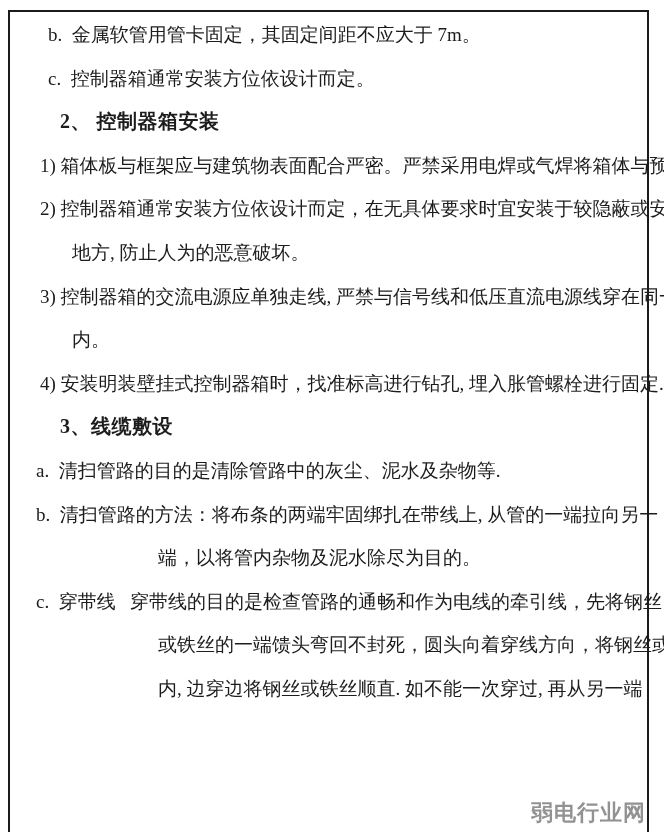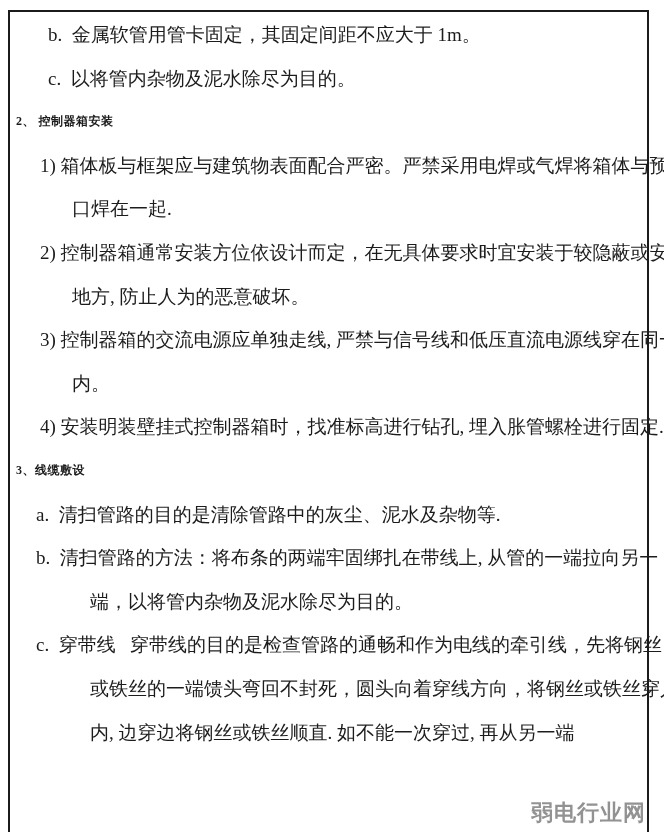--- a/index.html
+++ b/index.html
@@ -34,53 +34,53 @@
     font-size: 19px;
   }
   .line {
     height: 43.6px;
     line-height: 43.6px;
     white-space: pre;
     overflow: visible;
   }
   .heading {
     font-weight: bold;
-    font-size: 12px;
+    font-size: 20px;
     padding-left: 6px;
     letter-spacing: 0.5px;
+    margin-left: 44px;
   }
   .alpha-top   { padding-left: 38px; }  
   .num-item    { padding-left: 30px; }  
   .num-cont    { padding-left: 62px; }  
   .alpha-item  { padding-left: 26px; }  
-  .alpha-cont  { padding-left: 80px; }  
+  .alpha-cont  { padding-left: 108px; margin-left: 40px; }  
 
   .watermark {
     position: absolute;
     right: 18px;
     top: 798px;
     font-size: 22px;
     font-weight: bold;
     letter-spacing: 1px;
     color: rgba(110, 110, 110, 0.75);
     text-shadow: 0 0 1px #ffffff, 1px 1px 0 rgba(255,255,255,0.6);
     white-space: pre;
   }
 </style>
 </head>
 <body>
 
 <div class="page-frame"></div>
 
 <div class="doc">
-  <div class="line alpha-top">b.  金属软管用管卡固定，其固定间距不应大于 1m。</div>
-  <div class="line alpha-top">c.  以将管内杂物及泥水除尽为目的。</div>
+  <div class="line alpha-top">b.  金属软管用管卡固定，其固定间距不应大于 7m。</div>
+  <div class="line alpha-top">c.  控制器箱通常安装方位依设计而定。</div>
   <div class="line heading">2、 控制器箱安装</div>
   <div class="line num-item">1) 箱体板与框架应与建筑物表面配合严密。严禁采用电焊或气焊将箱体与预埋管</div>
-  <div class="line num-cont">口焊在一起.</div>
   <div class="line num-item">2) 控制器箱通常安装方位依设计而定，在无具体要求时宜安装于较隐蔽或安全的</div>
   <div class="line num-cont">地方, 防止人为的恶意破坏。</div>
   <div class="line num-item">3) 控制器箱的交流电源应单独走线, 严禁与信号线和低压直流电源线穿在同一管</div>
   <div class="line num-cont">内。</div>
   <div class="line num-item">4) 安装明装壁挂式控制器箱时，找准标高进行钻孔, 埋入胀管螺栓进行固定. 要求</div>
   <div class="line heading">3、线缆敷设</div>
   <div class="line alpha-item">a.  清扫管路的目的是清除管路中的灰尘、泥水及杂物等.</div>
   <div class="line alpha-item">b.  清扫管路的方法：将布条的两端牢固绑扎在带线上, 从管的一端拉向另一</div>
   <div class="line alpha-cont">端，以将管内杂物及泥水除尽为目的。</div>
   <div class="line alpha-item">c.  穿带线   穿带线的目的是检查管路的通畅和作为电线的牵引线，先将钢丝</div>

